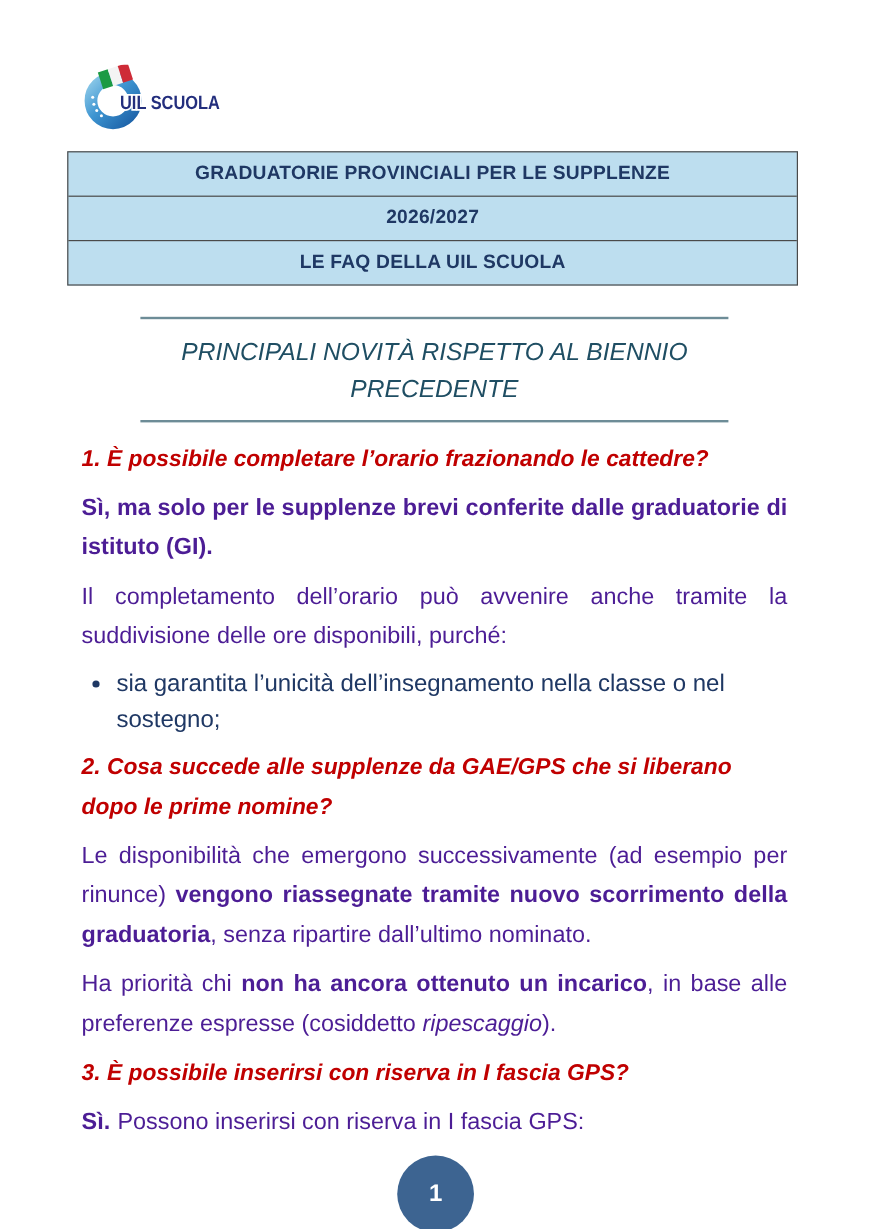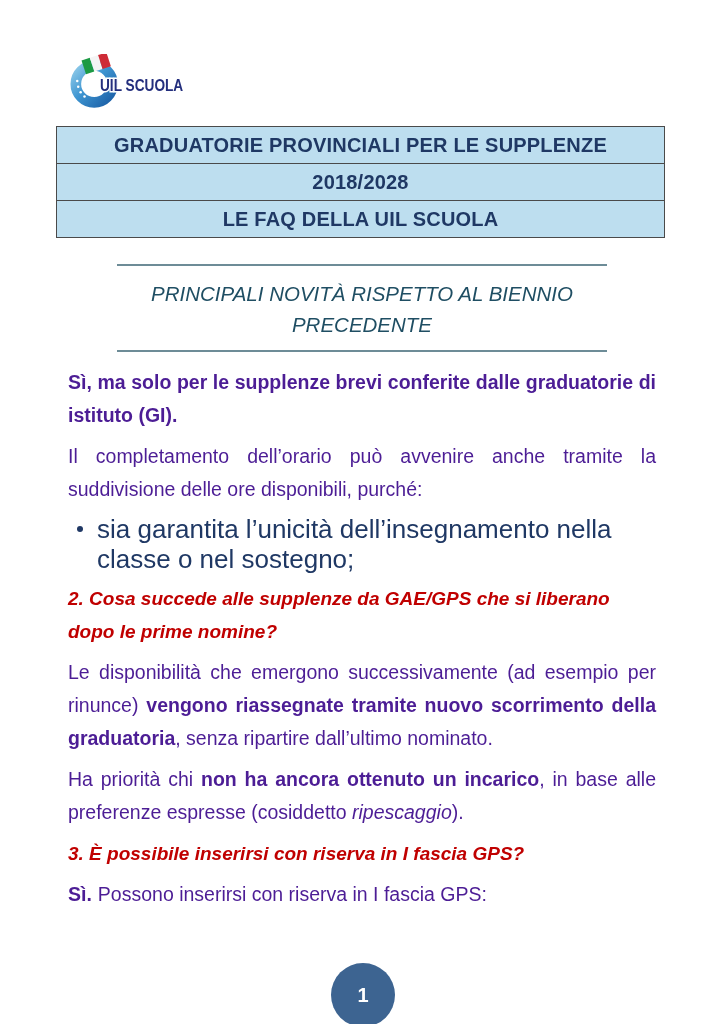--- a/index.html
+++ b/index.html
@@ -12,21 +12,21 @@
   
   .logo{position:absolute;left:70px;top:38px;width:120px;height:56px;}
   
   .header-box{
     position:absolute;left:56px;top:110px;width:607px;
     border:1.5px solid #4a4a4a;background:#BDDEEF;
   }
   .header-row{
     height:36px;display:flex;align-items:center;justify-content:center;
     border-bottom:1.5px solid #4a4a4a;
-    color:#1F3864;font-weight:bold;font-size:20px;letter-spacing:.2px;
+    color:#1F3864;font-weight:bold;font-size:16px;letter-spacing:.2px;
   }
   .header-row:last-child{border-bottom:none;}
   
   .section-head{position:absolute;left:0;top:248px;width:724px;}
   .rule{width:490px;margin:0 auto;border-top:2px solid #6D8C97;height:0;}
   .section-title{
     max-width:460px;margin:12px auto 10px auto;text-align:center;
     color:#1F4E63;font-weight:normal;font-style:italic;font-size:20.5px;line-height:31px;
   }
   
@@ -39,21 +39,21 @@
     color:#4c1d95;font-size:19.5px;line-height:33px;
     text-align:justify;margin:0 0 8px 0;
   }
   .p-bold{font-weight:bold;}
   .seg-bold{font-weight:bold;}
   .seg-italic{font-style:italic;}
   .seg-gap{padding-left:6px;}
   ul.bullets{list-style:none;margin:0 0 8px 0;padding:0;}
   ul.bullets li{
     position:relative;padding-left:29px;color:#1F3864;
-    font-size:26px;line-height:30px;
+    font-size:20px;line-height:30px;
   }
   ul.bullets li::before{
     content:"";position:absolute;left:9px;top:12px;width:6px;height:6px;
     border-radius:50%;background:#1F3864;
   }
   
   .page-badge{
     position:absolute;left:331px;top:947px;width:64px;height:64px;border-radius:50%;
     background:#3D6491;color:#ffffff;font-weight:bold;font-size:20px;
     display:flex;align-items:center;justify-content:center;
@@ -82,32 +82,33 @@
     <g transform="rotate(-18 28 10)">
       <rect x="14" y="1" width="9" height="15" fill="#1C9A44"></rect>
       <rect x="23" y="1" width="9" height="15" fill="#F4F4F4"></rect>
       <rect x="32" y="1" width="9" height="15" fill="#CE2B37"></rect>
     </g>
     <text x="31" y="37" font-family="Liberation Sans, sans-serif" font-size="16.5" font-weight="bold" fill="#232E7D" stroke="#ffffff" stroke-width="3" paint-order="stroke" textLength="86" lengthAdjust="spacingAndGlyphs">UIL SCUOLA</text>
   </svg>
 
   <div class="header-box">
     <div class="header-row">GRADUATORIE PROVINCIALI PER LE SUPPLENZE</div>
-    <div class="header-row">2018/2028</div>
+    <div class="header-row">2026/2027</div>
     <div class="header-row">LE FAQ DELLA UIL SCUOLA</div>
   </div>
 
   <div class="section-head">
     <div class="rule"></div>
     <div class="section-title">PRINCIPALI NOVITÀ RISPETTO AL BIENNIO PRECEDENTE</div>
     <div class="rule"></div>
   </div>
 
   <div class="content">
 
+    <div class="q">1. È possibile completare l’orario frazionando le cattedre?</div>
 
     <div class="p p-bold">Sì, ma solo per le supplenze brevi conferite dalle graduatorie di istituto (GI).</div>
 
     <div class="p">Il completamento dell’orario può avvenire anche tramite la suddivisione delle ore disponibili, purché:</div>
 
     <ul class="bullets">
       <li>sia garantita l’unicità dell’insegnamento nella classe o nel sostegno;</li>
     </ul>
 
     <div class="q">2. Cosa succede alle supplenze da GAE/GPS che si liberano dopo le prime nomine?</div>

